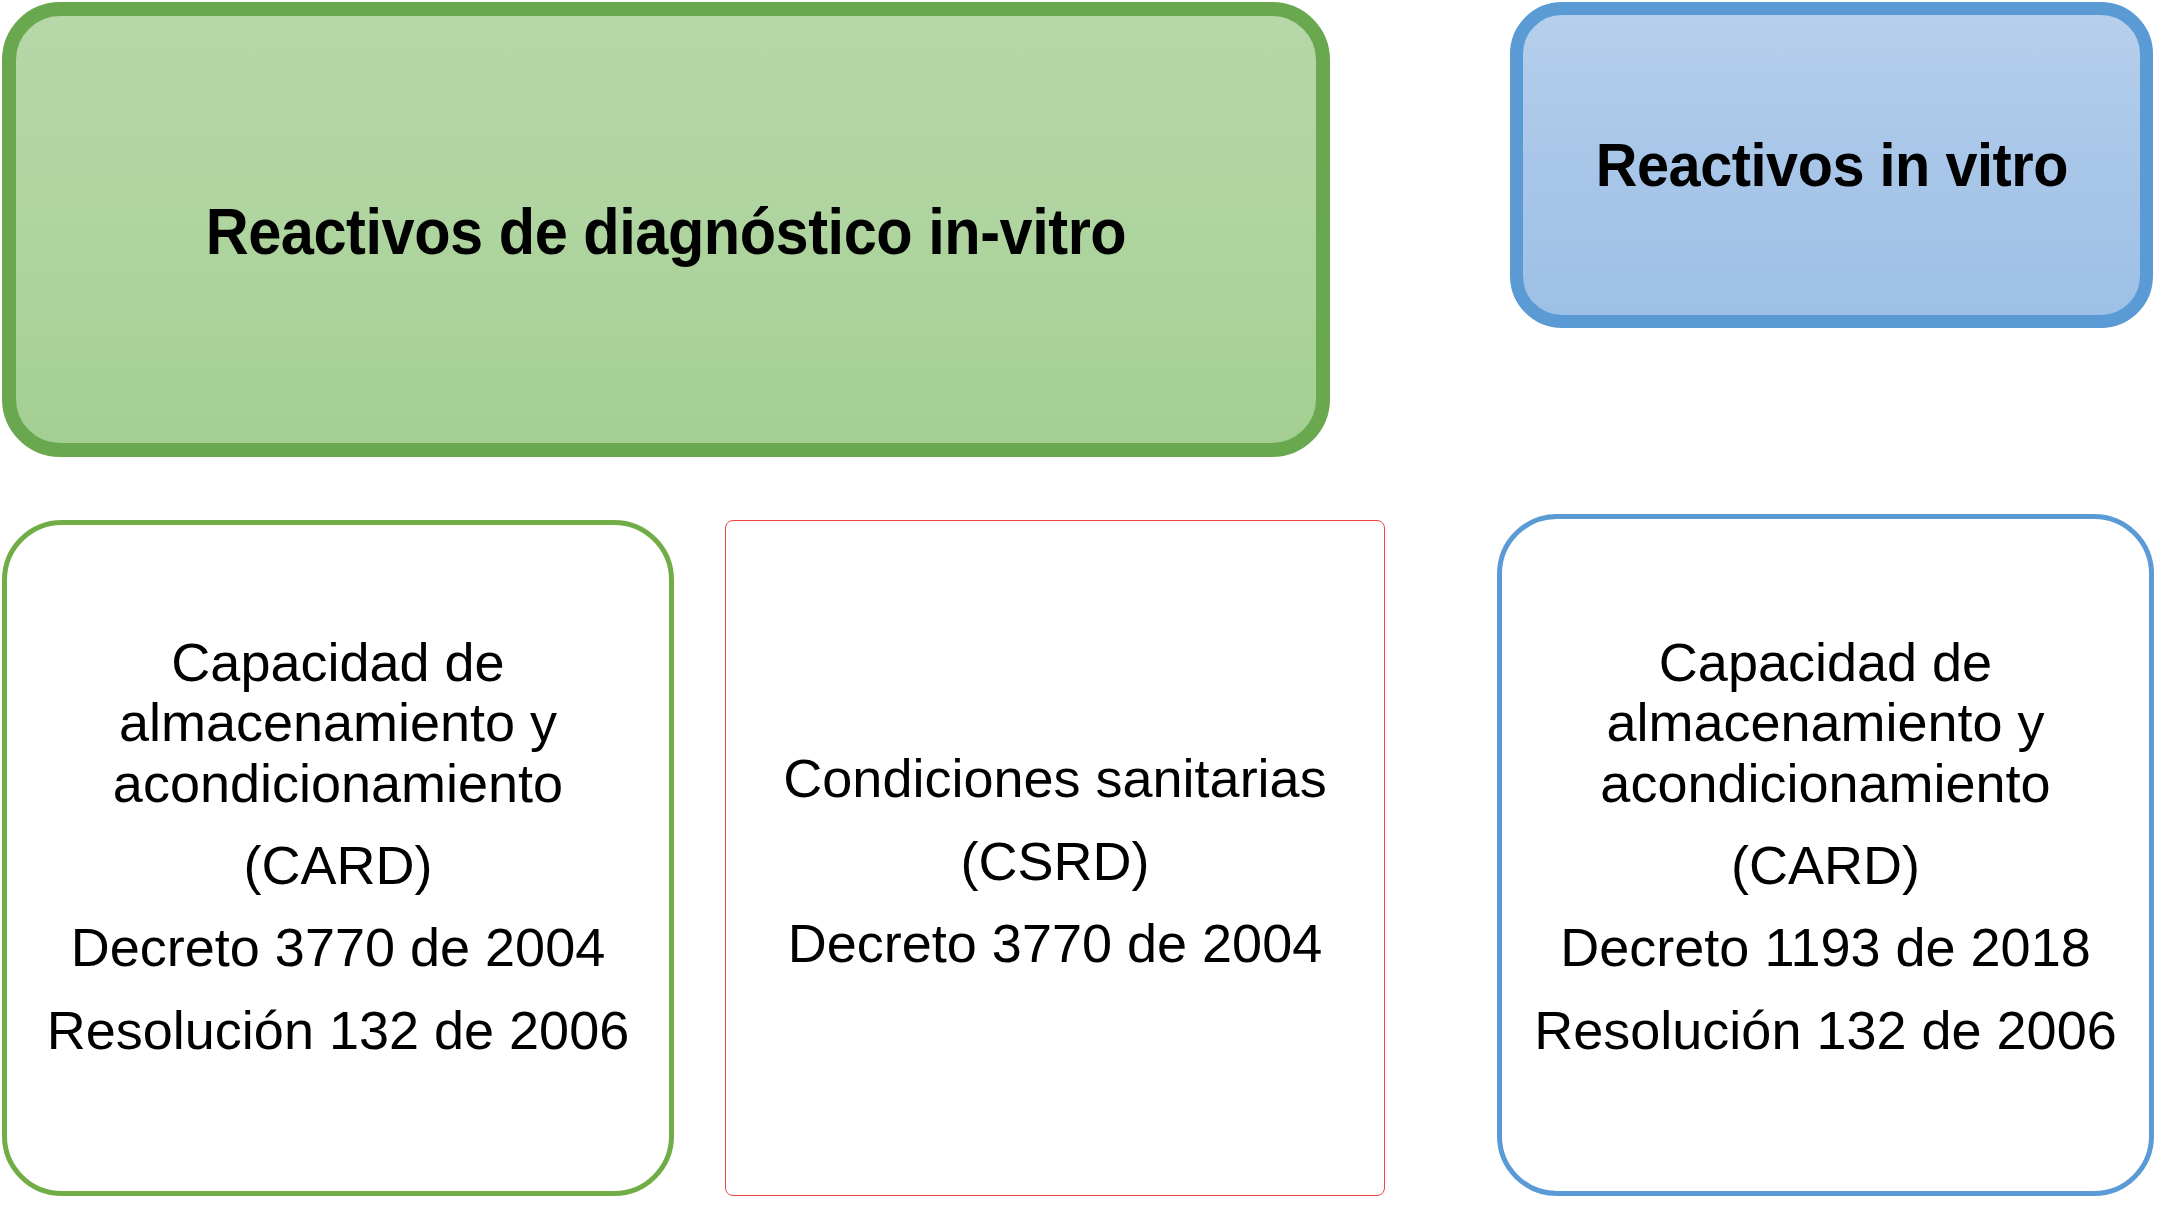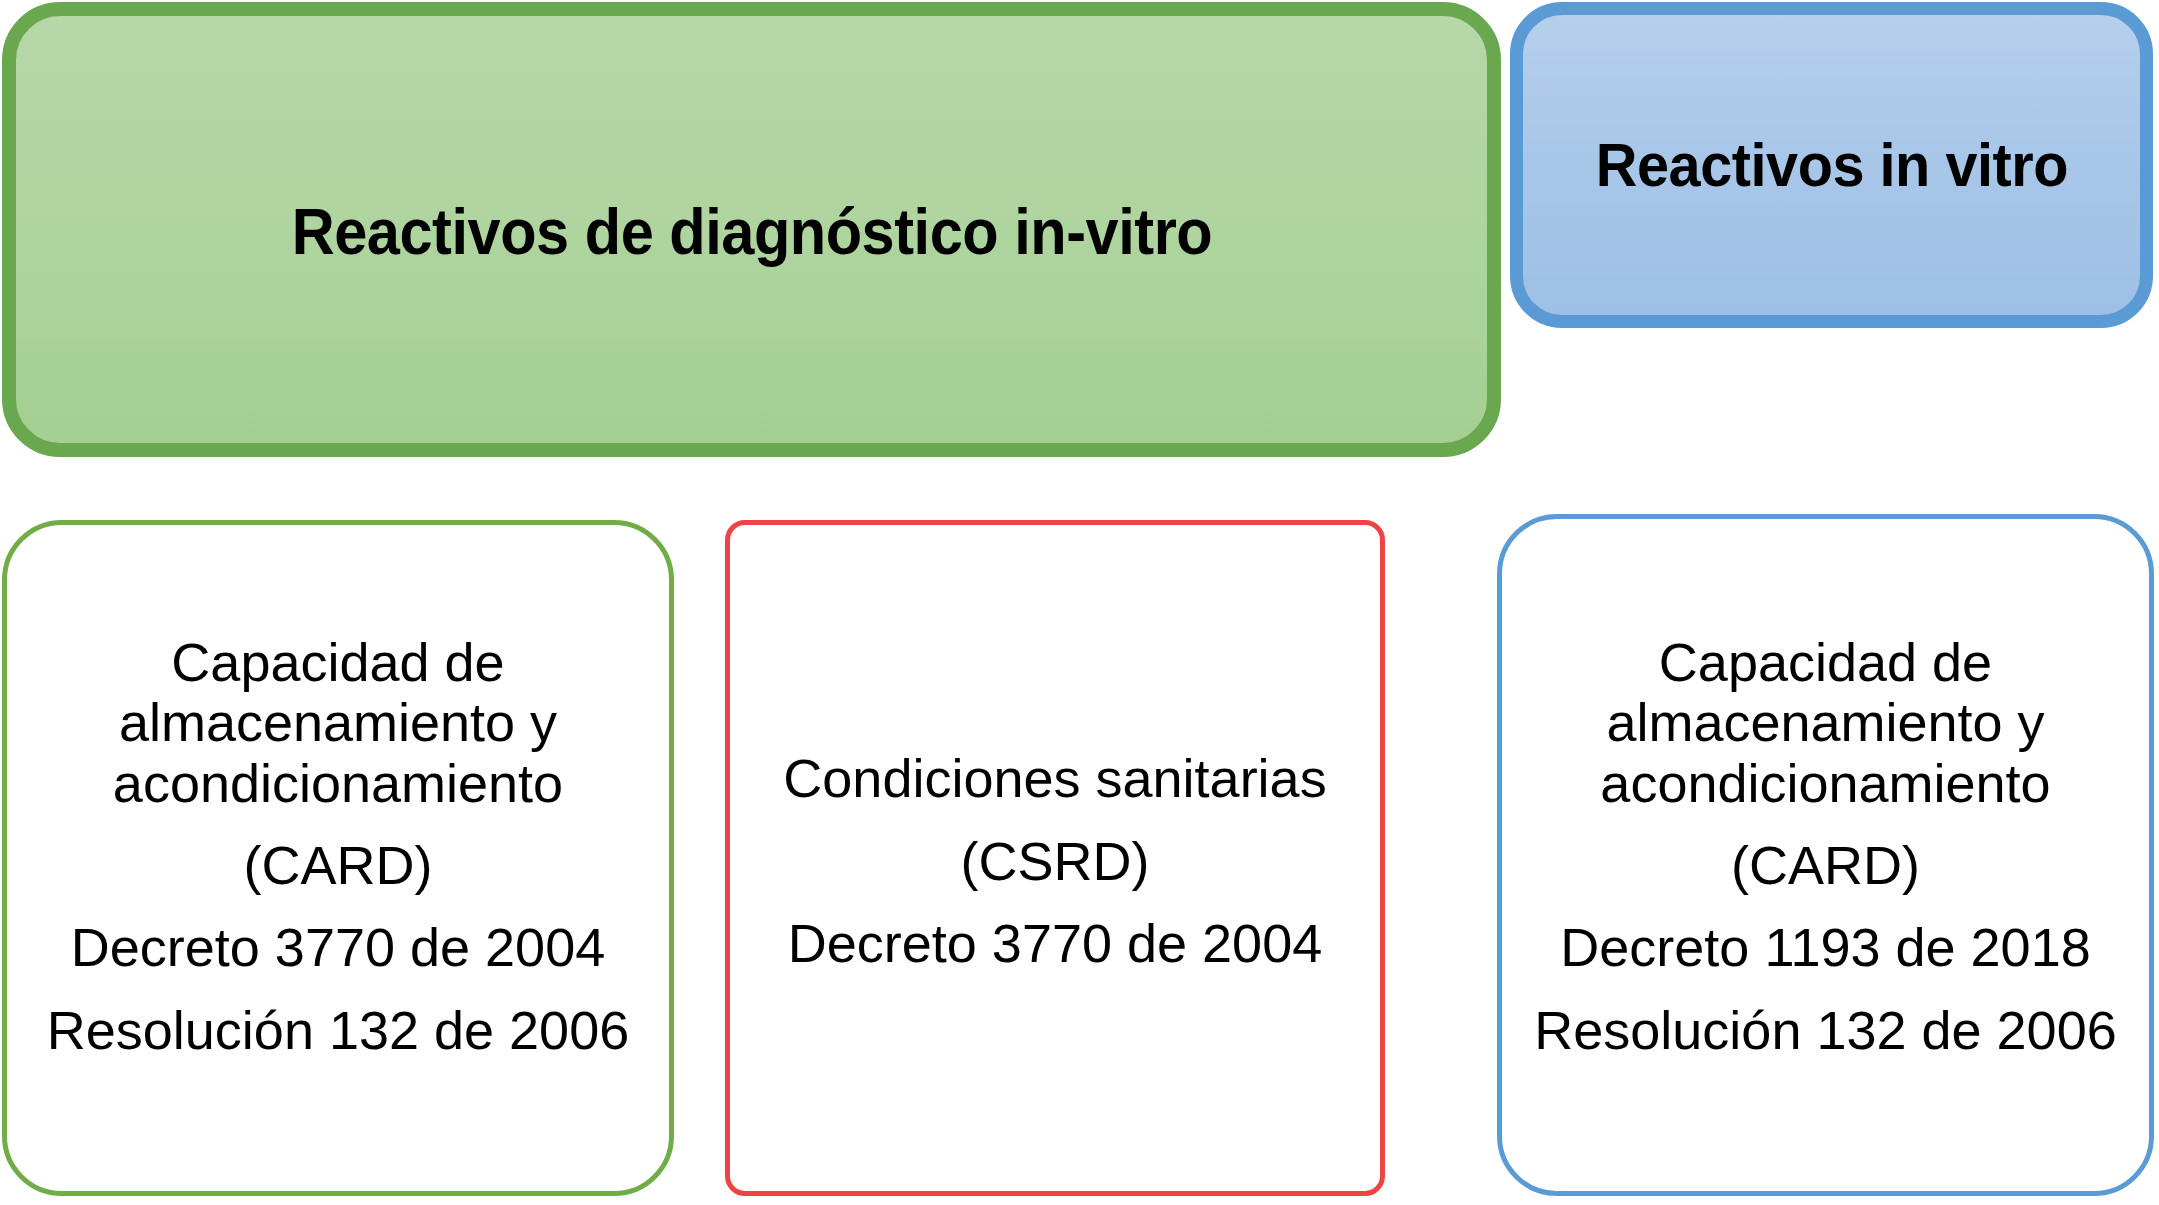--- a/index.html
+++ b/index.html
@@ -38,21 +38,21 @@
     font-weight: bold;
     line-height: 1.12;
     letter-spacing: -0.5px;
     padding: 0 22px;
     transform: scaleX(0.93);
   }
 
   #header-green {
     left: 2px;
     top: 2px;
-    width: 1499px;
+    width: 1328px;
     height: 455px;
     border: 14px solid #6aa84f;
     border-radius: 58px;
     background: linear-gradient(180deg, #b6d7a8 0%, #aed49e 55%, #a4cf92 100%);
   }
   #header-green .header-label {
     font-size: 64px;
     margin-top: 6px;
   }
 
@@ -110,22 +110,22 @@
   }
   #card-card-left .card-lines {
     margin-top: -24px;
   }
 
   #card-card-middle {
     left: 725px;
     top: 520px;
     width: 660px;
     height: 676px;
-    border: 5px solid #ef4444;
-    border-radius: 20px;
+    border: 1px solid #ef4444;
+    border-radius: 8px;
   }
   #card-card-middle .card-line {
     font-size: 54px;
   }
   #card-card-middle .card-lines {
     margin-top: 6px;
   }
 
   #card-card-right {
     left: 1497px;

